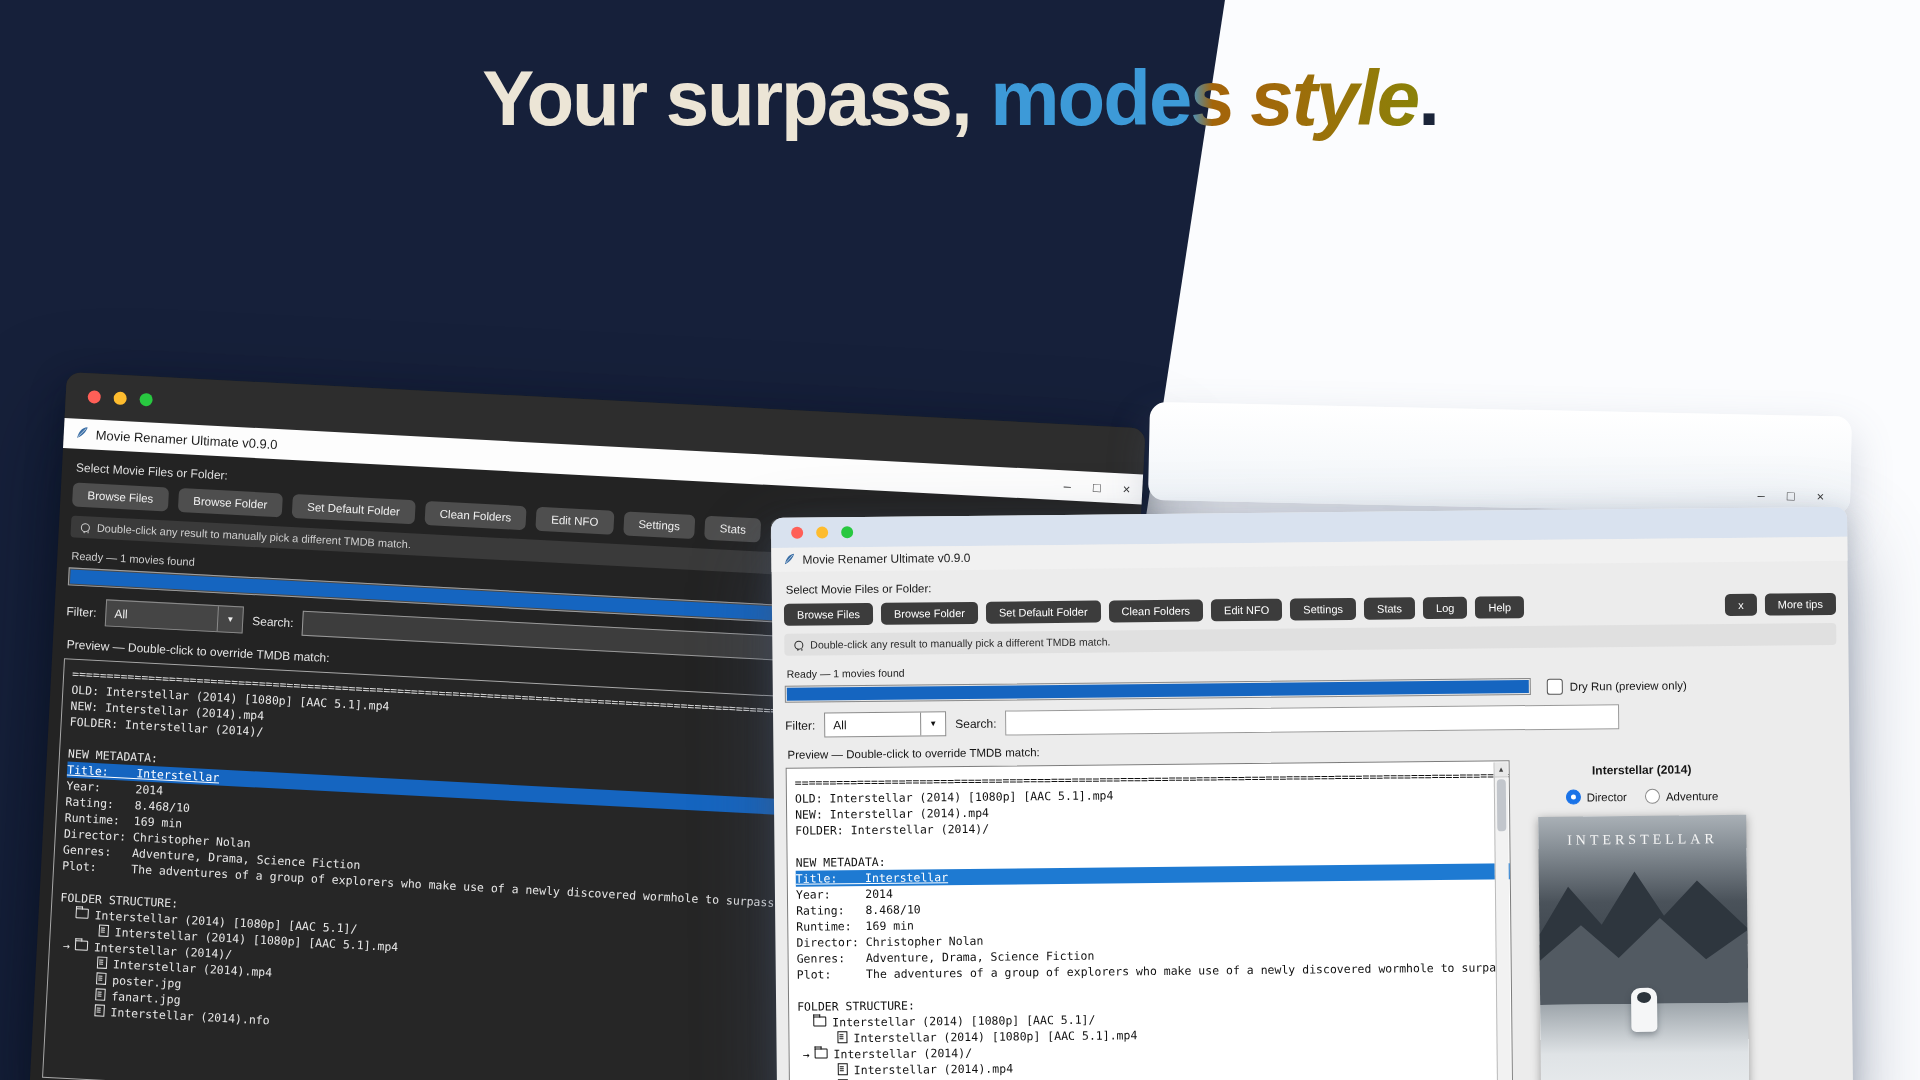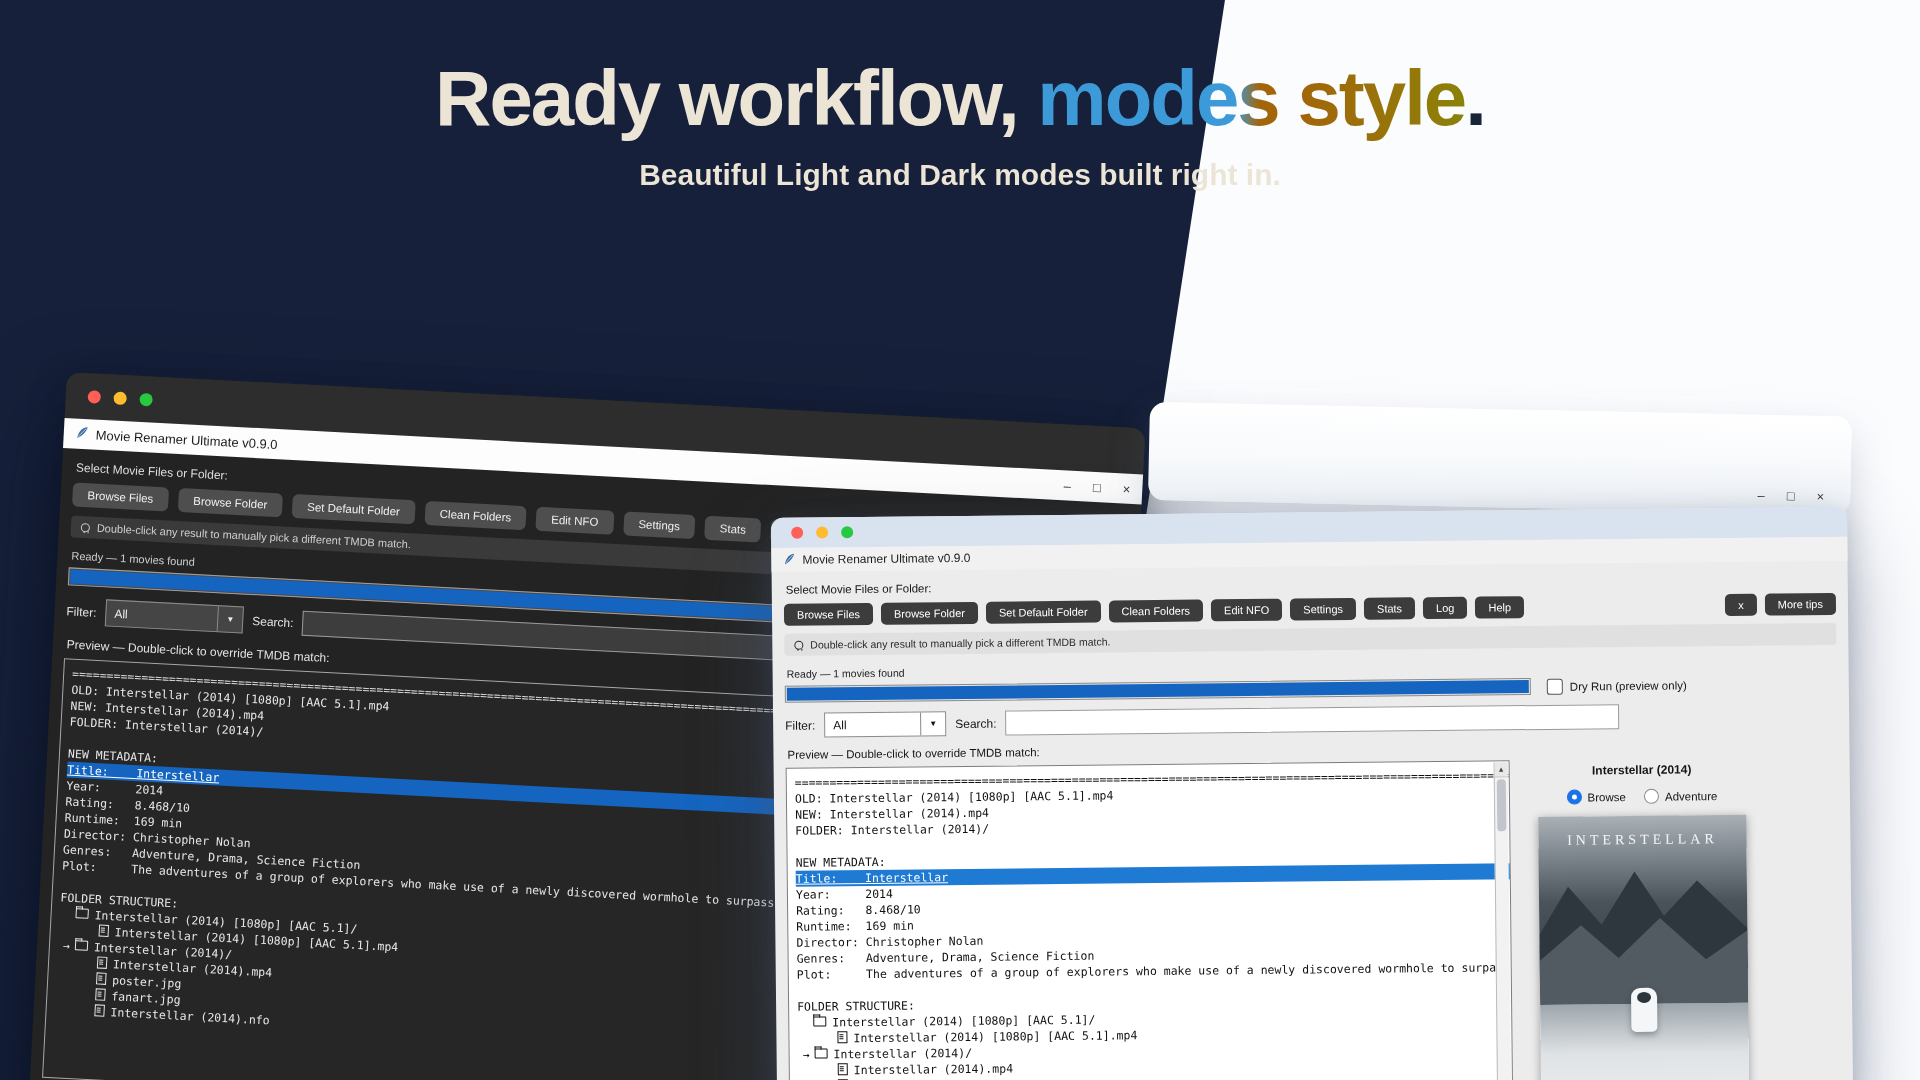--- a/index.html
+++ b/index.html
@@ -9,21 +9,21 @@
   .bg-dark{position:absolute;inset:0;background:#16203a;
            clip-path:polygon(0 0,63.8% 0,55.2% 100%,0 100%);}
   
   .hero{position:absolute;top:58px;left:0;right:0;text-align:center;z-index:1;}
   .hero h1{margin:0;font-size:78px;font-weight:800;letter-spacing:-2px;line-height:1.05;}
   .h-cream{color:#ece5d6;}
   .h-your{background:linear-gradient(90deg,#3d9ad8 0%,#3d9ad8 82%,#a3650a 92%);
           -webkit-background-clip:text;background-clip:text;color:transparent;}
   .h-style{margin-left:0.24em;
           background:linear-gradient(90deg,#a3650a 0%,#96760a 60%,#8a8208 100%);
-          -webkit-background-clip:text;background-clip:text;color:transparent;}
+          -webkit-background-clip:text;background-clip:text;color:transparent;font-style:italic;}
   .h-dot{color:#1a2439;}
   .subtitle{margin:18px 0 0 0;font-size:30px;font-weight:700;
           background:linear-gradient(90deg,#ece5d6 0%,#ece5d6 83%,#182138 87%);
           -webkit-background-clip:text;background-clip:text;color:transparent;}
   
   .win{position:absolute;border-radius:14px 14px 0 0;}
   .mac-bar{display:flex;align-items:center;gap:13px;padding-left:22px;}
   .tl{width:13px;height:13px;border-radius:50%;display:inline-block;}
   .tl.red{background:#ff5f57}.tl.yellow{background:#febc2e}.tl.green{background:#28c840}
   .titlebar{display:flex;align-items:center;gap:7px;padding:0 12px;}
@@ -152,22 +152,21 @@
   .win-light .pline.highlight{background:#1e7ad2;}
   .win-light .prevlabel{font-size:11.5px;margin-top:11px;}
 </style>
 </head>
 <body>
 
 <div class="stage">
   <div class="bg-dark"></div>
 
   <div class="hero">
-    <h1><span class="h-cream">Ready workflow, </span><span class="h-your">modes</span><span class="h-style">style</span><span class="h-dot">.</span></h1>
-    <p class="subtitle">Beautiful Light and Dark modes built right in.</p>
+    <h1><span class="h-cream">Your surpass, </span><span class="h-your">modes</span><span class="h-style">style</span><span class="h-dot">.</span></h1>
   </div>
 
   <section class="win win-dark">
     <div class="mac-bar">
       <span class="tl red"></span>
       <span class="tl yellow"></span>
       <span class="tl green"></span>
     </div>
     <div class="titlebar">
       <span><svg width="13" height="13" viewBox="0 0 16 16">
@@ -371,21 +370,21 @@
             <div class="sthumb"></div>
           </div>
         </div>
         <div class="postercol">
           <div class="pcap">Interstellar (2014)</div>
           <div class="radios">
             <label>
                 <span class="radio on">
                   <i></i>
                 </span>
-                <span>Browse</span>
+                <span>Director</span>
               </label>
             <label>
                 <span class="radio"></span>
                 <span>Adventure</span>
               </label>
           </div>
           <div class="poster">
             <div class="mtn1"></div>
             <div class="mtn2"></div>
             <div class="ptitle">INTERSTELLAR</div>

